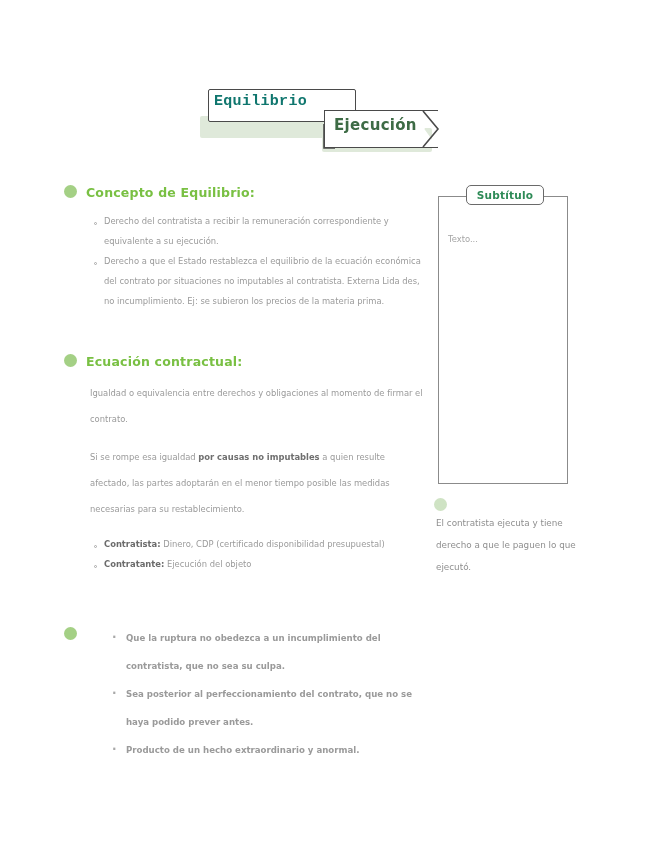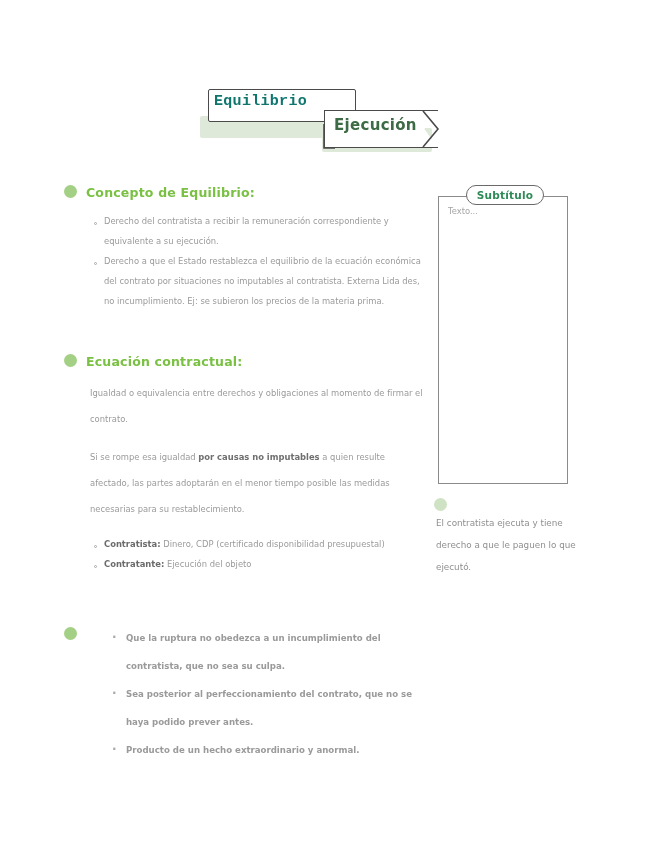--- a/index.html
+++ b/index.html
@@ -233,36 +233,36 @@
   }
   .side-label {
     position: absolute;
     left: 466px;
     top: 185px;
     width: 78px;
     height: 20px;
     border: 1.4px solid #6a6a6a;
     background: #ffffff;
     box-sizing: border-box;
-    border-radius: 10px;
+    border-radius: 5px;
     display: flex;
     align-items: center;
     justify-content: center;
   }
   .side-label span {
     font-family: "DejaVu Sans", sans-serif;
     font-size: 10.5px;
     font-weight: 700;
     color: #2e8b57;
     letter-spacing: 0.2px;
   }
   .side-placeholder {
     position: absolute;
     left: 448px;
-    top: 206px;
+    top: 234px;
     font-size: 8.4px;
     color: #a5a5a5;
   }
 
   .side-note-bullet {
     position: absolute;
     left: 434px;
     top: 498px;
     width: 13px;
     height: 13px;

